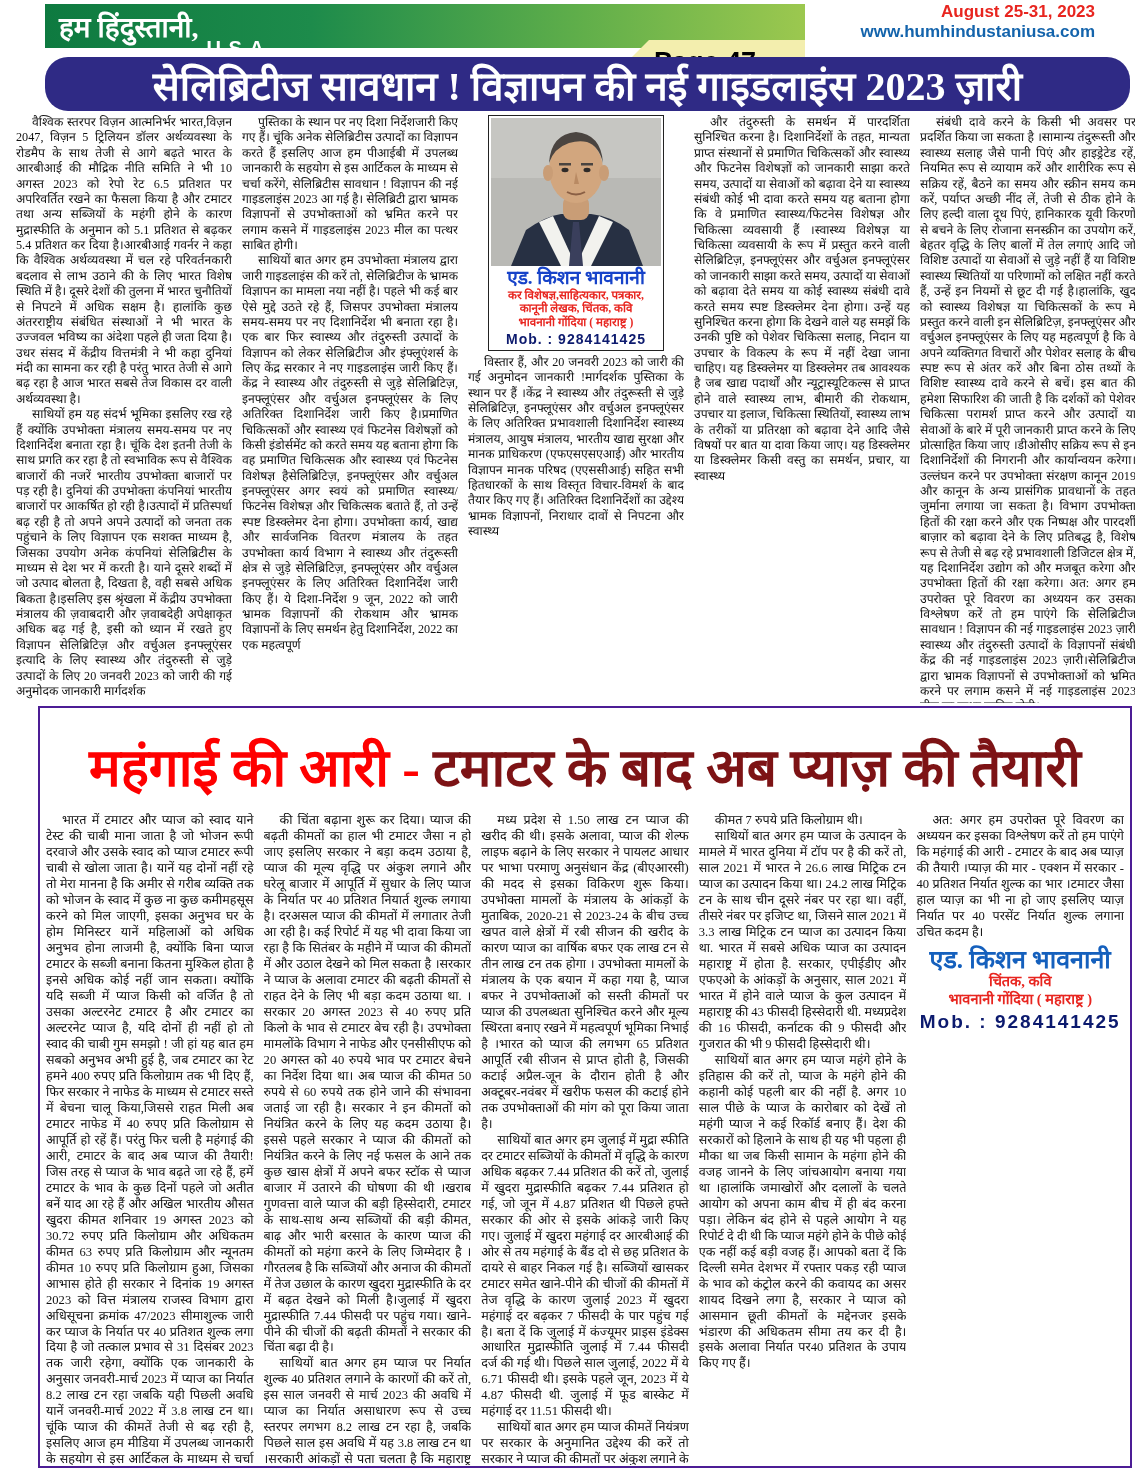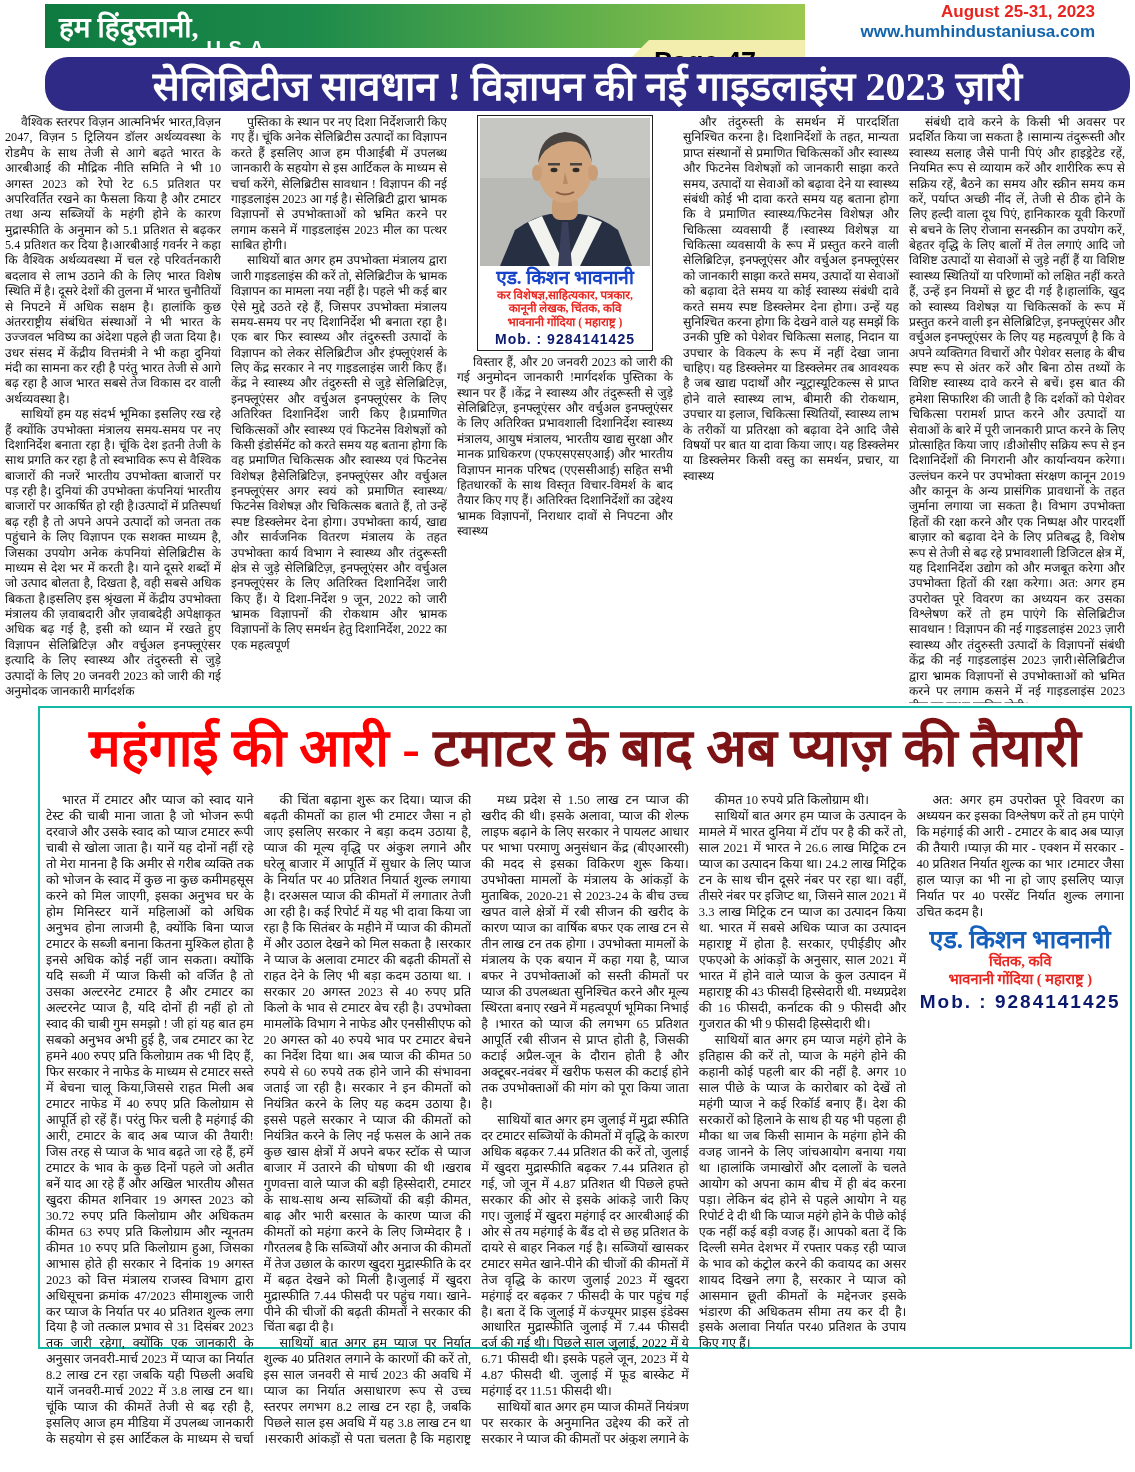--- a/index.html
+++ b/index.html
@@ -26,31 +26,31 @@
                background:#2f2a85; color:#ffffff; display:flex; align-items:center; justify-content:center;
                font-weight:bold; font-size:40px; white-space:nowrap; overflow:hidden;border-radius:23px; }
 
   
   .cols { display:flex; gap:10px; }
   .col { flex:1 1 0; overflow:hidden; }
   .col p { text-align:justify; text-indent:16px; }
   .art1 .col p { font-size:12.2px; line-height:1.26; }
   .art2 .col p { font-size:12.6px; line-height:1.27; }
 
-  .art1 { position:absolute; left:5px; top:115px; width:1120px; height:588px; }
+  .art1 { position:absolute; left:16px; top:115px; width:1120px; height:588px; }
 
   
   .photo-box { width:176px; margin:0 auto 4px auto; border:1px solid #222; background:#fff; padding:2px; text-align:center; }
   .photo-box svg { display:block; width:170px; height:148px; }
   .cap-name { color:#1743c9; font-weight:bold; font-size:19px; line-height:1.1; margin-top:2px; }
   .cap-red { color:#e8251f; font-weight:bold; font-size:11.6px; line-height:1.15; }
   .cap-mob { color:#0c1a6e; font-weight:bold; font-size:14px; letter-spacing:1px; font-family:"Liberation Sans",sans-serif; margin:2px 0 1px 0; }
 
   
-  .box2 { position:absolute; left:38px; top:706px; width:1094px; height:643px; border:2px solid #14b8a6; background:#fff; padding:0 6px; }
+  .box2 { position:absolute; left:38px; top:706px; width:1094px; height:762px; border:2px solid #4c1d95; background:#fff; padding:20px 6px; }
   .headline2 { text-align:center; font-weight:bold; font-size:53px; line-height:1.0; padding:14px 0 18px 0; white-space:nowrap; overflow:hidden; }
   .hl2-a { color:#fe0000; }
   .hl2-b { color:#7d1315; }
   .art2 { height:652px; }
 
   
   .signature { text-align:center; margin-top:6px; }
   .sig-name { color:#1560bd; font-weight:bold; font-size:25px; line-height:1.05; }
   .sig-red { color:#e8251f; font-weight:bold; font-size:14.5px; line-height:1.2; }
   .sig-mob { color:#0c1a6e; font-weight:bold; font-size:19px; letter-spacing:2px; font-family:"Liberation Sans",sans-serif; margin-top:3px; }
@@ -141,21 +141,21 @@
       <div class="col">
           <p>की चिंता बढ़ाना शुरू कर दिया। प्याज की बढ़ती कीमतों का हाल भी टमाटर जैसा न हो जाए इसलिए सरकार ने बड़ा कदम उठाया है, प्याज की मूल्य वृद्धि पर अंकुश लगाने और घरेलू बाजार में आपूर्ति में सुधार के लिए प्याज के निर्यात पर 40 प्रतिशत नियार्त शुल्क लगाया है। दरअसल प्याज की कीमतों में लगातार तेजी आ रही है। कई रिपोर्ट में यह भी दावा किया जा रहा है कि सितंबर के महीने में प्याज की कीमतों में और उठाल देखने को मिल सकता है ।सरकार ने प्याज के अलावा टमाटर की बढ़ती कीमतों से राहत देने के लिए भी बड़ा कदम उठाया था. । सरकार 20 अगस्त 2023 से 40 रुपए प्रति किलो के भाव से टमाटर बेच रही है। उपभोक्ता मामलोंके विभाग ने नाफेड और एनसीसीएफ को 20 अगस्त को 40 रुपये भाव पर टमाटर बेचने का निर्देश दिया था। अब प्याज की कीमत 50 रुपये से 60 रुपये तक होने जाने की संभावना जताई जा रही है। सरकार ने इन कीमतों को नियंत्रित करने के लिए यह कदम उठाया है। इससे पहले सरकार ने प्याज की कीमतों को नियंत्रित करने के लिए नई फसल के आने तक कुछ खास क्षेत्रों में अपने बफर स्टॉक से प्याज बाजार में उतारने की घोषणा की थी ।खराब गुणवत्ता वाले प्याज की बड़ी हिस्सेदारी, टमाटर के साथ-साथ अन्य सब्जियों की बड़ी कीमत, बाढ़ और भारी बरसात के कारण प्याज की कीमतों को महंगा करने के लिए जिम्मेदार है । गौरतलब है कि सब्जियों और अनाज की कीमतों में तेज उछाल के कारण खुदरा मुद्रास्फीति के दर में बढ़त देखने को मिली है।जुलाई में खुदरा मुद्रास्फीति 7.44 फीसदी पर पहुंच गया। खाने-पीने की चीजों की बढ़ती कीमतों ने सरकार की चिंता बढ़ा दी है।</p>
           <p>साथियों बात अगर हम प्याज पर निर्यात शुल्क 40 प्रतिशत लगाने के कारणों की करें तो, इस साल जनवरी से मार्च 2023 की अवधि में प्याज का निर्यात असाधारण रूप से उच्च स्तरपर लगभग 8.2 लाख टन रहा है, जबकि पिछले साल इस अवधि में यह 3.8 लाख टन था ।सरकारी आंकड़ों से पता चलता है कि महाराष्ट्र और कर्नाटक जैसे प्रमुख प्याज उत्पादक राज्यों में मानसून के देरी से आने के कारण खरीफ की बुआई में देरी हुई ।यही कारण रहा है कि प्याज समेत अन्य जरूरी सब्जियों की औसत खुदरा कीमत एक महीने पहले के 25 रुपये की तुलना में बढ़कर 30 रुपये प्रति किलोग्राम हो गई।इससे पहले, भारतीय राष्ट्रीय सहकारी उपभोक्ता संघ (एनसीसीएफ) और भारतीय राष्ट्रीय कृषि सहकारी विपणन महासंघ (नेफेड) ने भी महाराष्ट्र और</p>
         </div>
       <div class="col">
           <p>मध्य प्रदेश से 1.50 लाख टन प्याज की खरीद की थी। इसके अलावा, प्याज की शेल्फ लाइफ बढ़ाने के लिए सरकार ने पायलट आधार पर भाभा परमाणु अनुसंधान केंद्र (बीएआरसी) की मदद से इसका विकिरण शुरू किया। उपभोक्ता मामलों के मंत्रालय के आंकड़ों के मुताबिक, 2020-21 से 2023-24 के बीच उच्च खपत वाले क्षेत्रों में रबी सीजन की खरीद के कारण प्याज का वार्षिक बफर एक लाख टन से तीन लाख टन तक होगा । उपभोक्ता मामलों के मंत्रालय के एक बयान में कहा गया है, प्याज बफर ने उपभोक्ताओं को सस्ती कीमतों पर प्याज की उपलब्धता सुनिश्चित करने और मूल्य स्थिरता बनाए रखने में महत्वपूर्ण भूमिका निभाई है ।भारत को प्याज की लगभग 65 प्रतिशत आपूर्ति रबी सीजन से प्राप्त होती है, जिसकी कटाई अप्रैल-जून के दौरान होती है और अक्टूबर-नवंबर में खरीफ फसल की कटाई होने तक उपभोक्ताओं की मांग को पूरा किया जाता है।</p>
           <p>साथियों बात अगर हम जुलाई में मुद्रा स्फीति दर टमाटर सब्जियों के कीमतों में वृद्धि के कारण अधिक बढ़कर 7.44 प्रतिशत की करें तो, जुलाई में खुदरा मुद्रास्फीति बढ़कर 7.44 प्रतिशत हो गई, जो जून में 4.87 प्रतिशत थी पिछले हफ्ते सरकार की ओर से इसके आंकड़े जारी किए गए। जुलाई में खुदरा महंगाई दर आरबीआई की ओर से तय महंगाई के बैंड दो से छह प्रतिशत के दायरे से बाहर निकल गई है। सब्जियों खासकर टमाटर समेत खाने-पीने की चीजों की कीमतों में तेज वृद्धि के कारण जुलाई 2023 में खुदरा महंगाई दर बढ़कर 7 फीसदी के पार पहुंच गई है। बता दें कि जुलाई में कंज्यूमर प्राइस इंडेक्स आधारित मुद्रास्फीति जुलाई में 7.44 फीसदी दर्ज की गई थी। पिछले साल जुलाई, 2022 में ये 6.71 फीसदी थी। इसके पहले जून, 2023 में ये 4.87 फीसदी थी. जुलाई में फूड बास्केट में महंगाई दर 11.51 फीसदी थी।</p>
           <p>साथियों बात अगर हम प्याज कीमतें नियंत्रण पर सरकार के अनुमानित उद्देश्य की करें तो सरकार ने प्याज की कीमतों पर अंकुश लगाने के लिए हमेशा मिनिमम एक्सपोर्ट प्राइस टूल का इस्तेमाल किया था। हालांकि, इस साल पहली बार बाहरी शिपमेंट पर प्रभावी नियंत्रण के लिए निर्यात शुल्क लगाया गया है। उपभोक्ता मामलों के मंत्रालय द्वारा रखे गए आंकड़ों के अनुसार, प्याज की अखिल भारतीय औसत खुदरा कीमत शनिवार को 30.72 रुपये प्रति किलोग्राम थी और अधिकतम कीमत 63 रुपये प्रति किलोग्राम थी</p>
         </div>
       <div class="col">
-          <p>कीमत 10 रुपये प्रति किलोग्राम थी।</p>
+          <p>कीमत 7 रुपये प्रति किलोग्राम थी।</p>
           <p>साथियों बात अगर हम प्याज के उत्पादन के मामले में भारत दुनिया में टॉप पर है की करें तो, साल 2021 में भारत ने 26.6 लाख मिट्रिक टन प्याज का उत्पादन किया था। 24.2 लाख मिट्रिक टन के साथ चीन दूसरे नंबर पर रहा था। वहीं, तीसरे नंबर पर इजिप्ट था, जिसने साल 2021 में 3.3 लाख मिट्रिक टन प्याज का उत्पादन किया था. भारत में सबसे अधिक प्याज का उत्पादन महाराष्ट्र में होता है. सरकार, एपीईडीए और एफएओ के आंकड़ों के अनुसार, साल 2021 में भारत में होने वाले प्याज के कुल उत्पादन में महाराष्ट्र की 43 फीसदी हिस्सेदारी थी. मध्यप्रदेश की 16 फीसदी, कर्नाटक की 9 फीसदी और गुजरात की भी 9 फीसदी हिस्सेदारी थी।</p>
           <p>साथियों बात अगर हम प्याज महंगे होने के इतिहास की करें तो, प्याज के महंगे होने की कहानी कोई पहली बार की नहीं है. अगर 10 साल पीछे के प्याज के कारोबार को देखें तो महंगी प्याज ने कई रिकॉर्ड बनाए हैं। देश की सरकारों को हिलाने के साथ ही यह भी पहला ही मौका था जब किसी सामान के महंगा होने की वजह जानने के लिए जांचआयोग बनाया गया था ।हालांकि जमाखोरों और दलालों के चलते आयोग को अपना काम बीच में ही बंद करना पड़ा। लेकिन बंद होने से पहले आयोग ने यह रिपोर्ट दे दी थी कि प्याज महंगे होने के पीछे कोई एक नहीं कई बड़ी वजह हैं। आपको बता दें कि दिल्ली समेत देशभर में रफ्तार पकड़ रही प्याज के भाव को कंट्रोल करने की कवायद का असर शायद दिखने लगा है, सरकार ने प्याज को आसमान छूती कीमतों के मद्देनजर इसके भंडारण की अधिकतम सीमा तय कर दी है। इसके अलावा निर्यात पर40 प्रतिशत के उपाय किए गए हैं।</p>
         </div>
       <div class="col">
         <div>
             <p>अत: अगर हम उपरोक्त पूरे विवरण का अध्ययन कर इसका विश्लेषण करें तो हम पाएंगे कि महंगाई की आरी - टमाटर के बाद अब प्याज़ की तैयारी ।प्याज़ की मार - एक्शन में सरकार - 40 प्रतिशत निर्यात शुल्क का भार ।टमाटर जैसा हाल प्याज़ का भी ना हो जाए इसलिए प्याज़ निर्यात पर 40 परसेंट निर्यात शुल्क लगाना उचित कदम है।</p>
           </div>
         <div class="signature">
           <div class="sig-name">एड. किशन भावनानी</div>
           <div class="sig-red">चिंतक, कवि</div>

